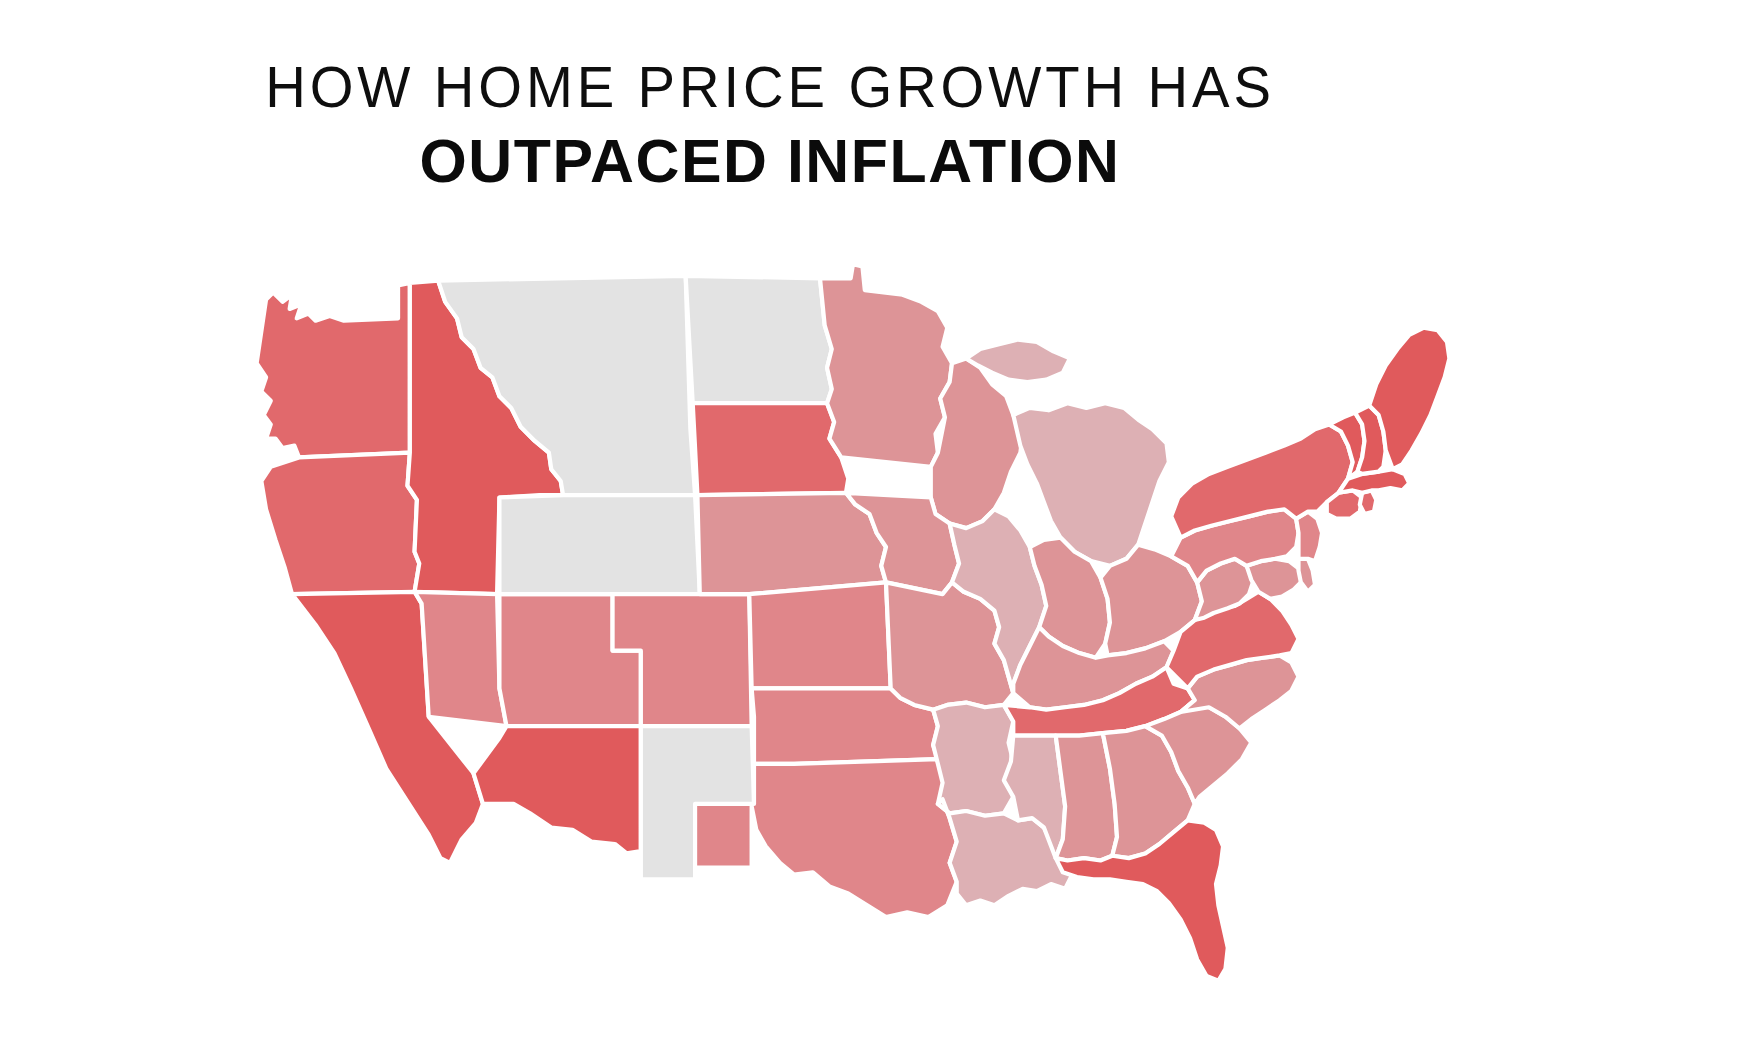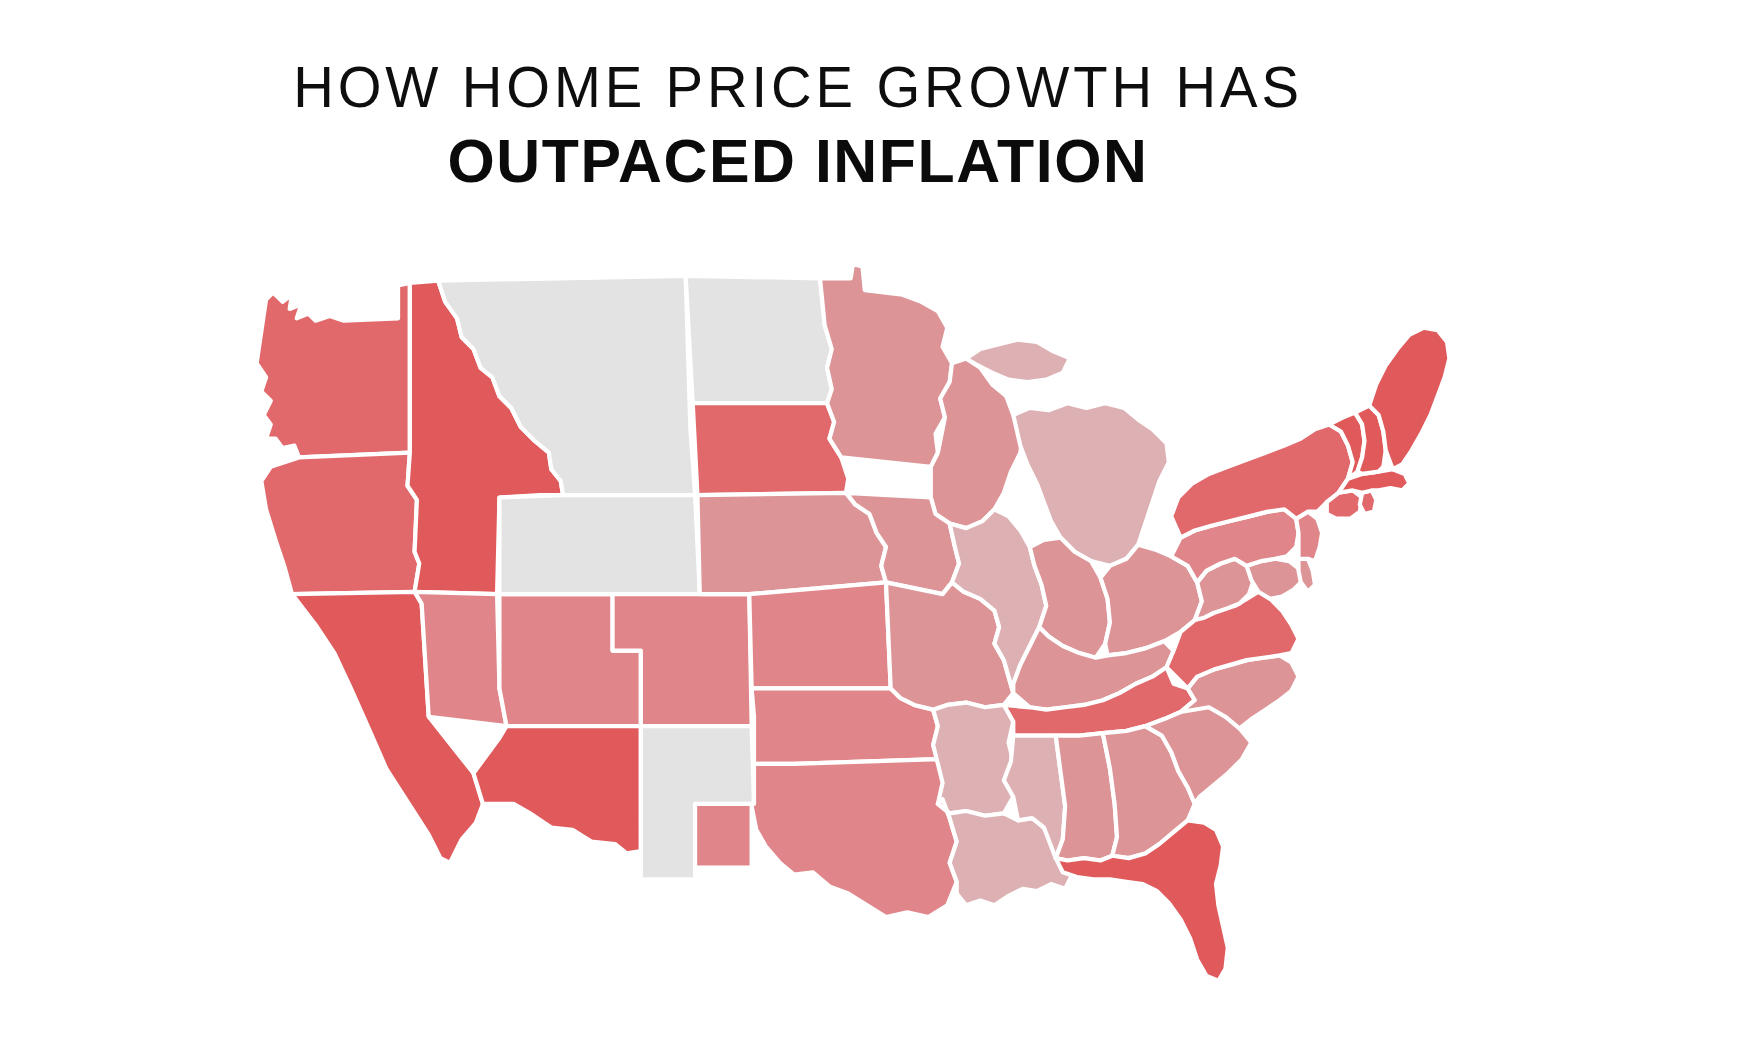--- a/index.html
+++ b/index.html
@@ -26,21 +26,20 @@
   }
 
   
   .title-block {
     position: absolute;
     left: 0;
     top: 52px;
     width: 1540px;
     text-align: center;
     user-select: none;
-    padding-left: 28px;
   }
   .title-line-1 {
     display: block;
     font-family: "Liberation Sans", sans-serif;
     font-weight: 300;
     font-size: 58px;
     line-height: 70px;
     letter-spacing: 4.0px;
     color: #0e0e0e;
     white-space: nowrap;

